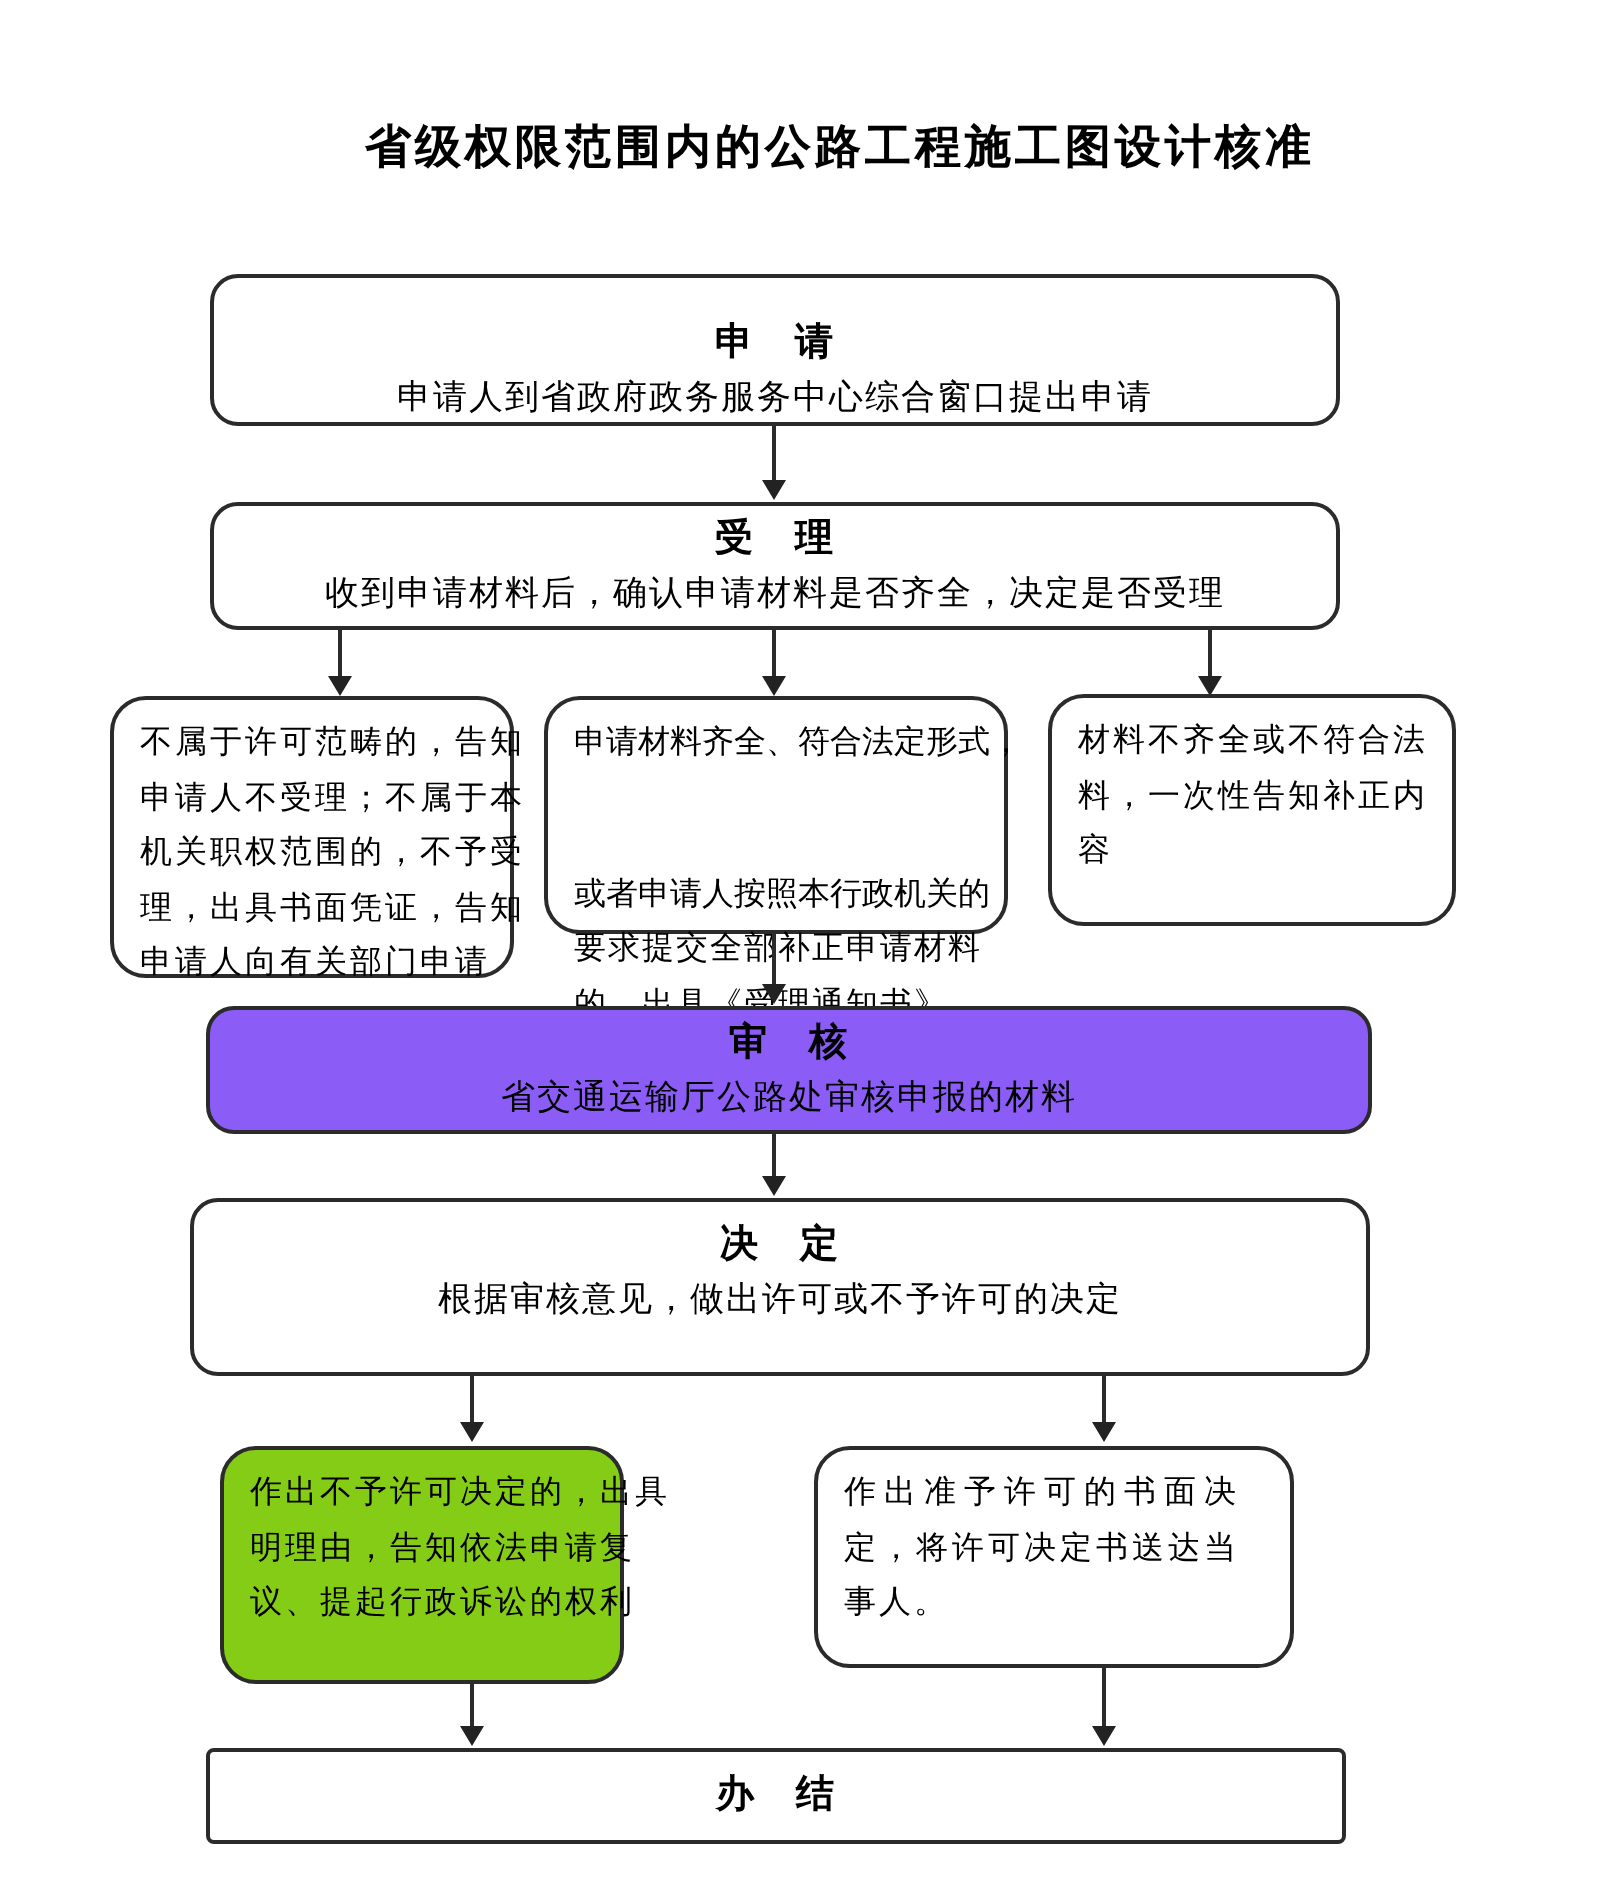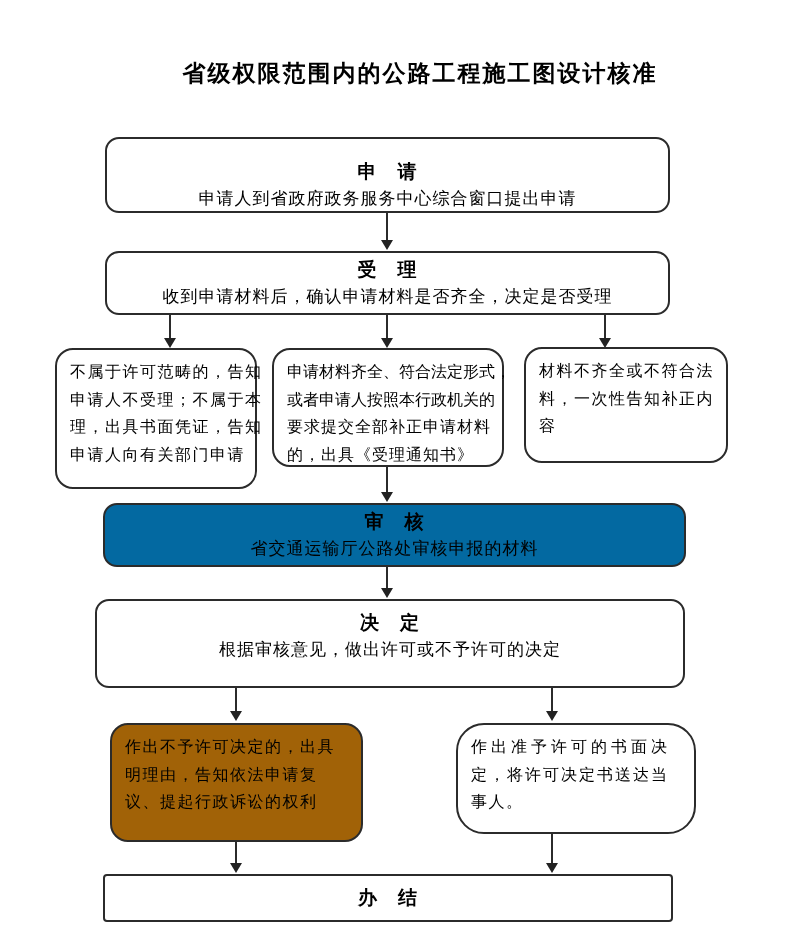--- a/index.html
+++ b/index.html
@@ -117,43 +117,44 @@
     <div class="head"></div>
   </div>
   <div class="connector" style="left:599px; top:315px; height:33px;">
     <div class="line" style="background: rgb(43, 43, 43);"></div>
     <div class="head"></div>
   </div>
 
   <div class="box branch" style="left: 55px; top: 348px; width: 202px; height: 141px; border-color: rgb(43, 43, 43); background: rgb(255, 255, 255);">
     <div class="bline">不属于许可范畴的，告知</div>
     <div class="bline">申请人不受理；不属于本</div>
+    <div class="bline">机关职权范围的，不予受</div>
     <div class="bline">理，出具书面凭证，告知</div>
     <div class="bline">申请人向有关部门申请</div>
   </div>
 
   <div class="box branch" style="left: 272px; top: 348px; width: 232px; height: 119px; border-color: rgb(43, 43, 43); background: rgb(255, 255, 255);">
     <div class="bline" style="letter-spacing:0;">申请材料齐全、符合法定形式，</div>
-    <div class="bline" style="letter-spacing:0;">或者申请人按照本行政机关的</div>
+    <div class="bline" style="letter-spacing:0;margin-top:48px;">或者申请人按照本行政机关的</div>
     <div class="bline" style="letter-spacing:1px;">要求提交全部补正申请材料</div>
     <div class="bline" style="letter-spacing:1px;">的，出具《受理通知书》</div>
   </div>
 
   <div class="box branch" style="left: 524px; top: 347px; width: 204px; height: 116px; border-color: rgb(43, 43, 43); background: rgb(255, 255, 255);">
     <div class="bline">材料不齐全或不符合法</div>
     <div class="bline">料，一次性告知补正内</div>
     <div class="bline">容</div>
   </div>
 
   <div class="connector" style="left:381px; top:467px; height:35px;">
     <div class="line" style="background: rgb(43, 43, 43);"></div>
     <div class="head"></div>
   </div>
 
-  <div class="box" style="left: 103px; top: 503px; width: 583px; height: 64px; border-color: rgb(43, 43, 43); background: #0369a1;">
+  <div class="box" style="left: 103px; top: 503px; width: 583px; height: 64px; border-color: rgb(43, 43, 43); background: #8b5cf6;">
     <div class="box-heading" style="padding-top:4px;">审　核</div>
     <div class="box-body">省交通运输厅公路处审核申报的材料</div>
   </div>
 
   <div class="connector" style="left:381px; top:567px; height:31px;">
     <div class="line" style="background: rgb(43, 43, 43);"></div>
     <div class="head"></div>
   </div>
 
   <div class="box" style="left: 95px; top: 599px; width: 590px; height: 89px; border-color: rgb(43, 43, 43); background: rgb(255, 255, 255);">
@@ -163,27 +164,27 @@
 
   <div class="connector" style="left:230px; top:688px; height:33px;">
     <div class="line" style="background: rgb(43, 43, 43);"></div>
     <div class="head"></div>
   </div>
   <div class="connector" style="left:546px; top:688px; height:33px;">
     <div class="line" style="background: rgb(43, 43, 43);"></div>
     <div class="head"></div>
   </div>
 
-  <div class="box branch" style="left: 110px; top: 723px; width: 253px; height: 119px; border-color: rgb(43, 43, 43); background: #a16207;">
+  <div class="box branch" style="left: 110px; top: 723px; width: 202px; height: 119px; border-color: rgb(43, 43, 43); background: #84cc16;">
     <div class="bline">作出不予许可决定的，出具</div>
     <div class="bline">明理由，告知依法申请复</div>
     <div class="bline">议、提起行政诉讼的权利</div>
   </div>
 
-  <div class="box branch" style="left: 456px; top: 723px; width: 240px; height: 111px; border-color: rgb(43, 43, 43); background: rgb(255, 255, 255); border-radius: 28px;">
+  <div class="box branch" style="left: 407px; top: 723px; width: 240px; height: 111px; border-color: rgb(43, 43, 43); background: rgb(255, 255, 255);">
     <div class="bline" style="letter-spacing:4px;">作出准予许可的书面决</div>
     <div class="bline" style="letter-spacing:2px;">定，将许可决定书送达当</div>
     <div class="bline">事人。</div>
   </div>
 
   <div class="connector" style="left:230px; top:842px; height:31px;">
     <div class="line" style="background: rgb(43, 43, 43);"></div>
     <div class="head"></div>
   </div>
   <div class="connector" style="left:546px; top:834px; height:39px;">

